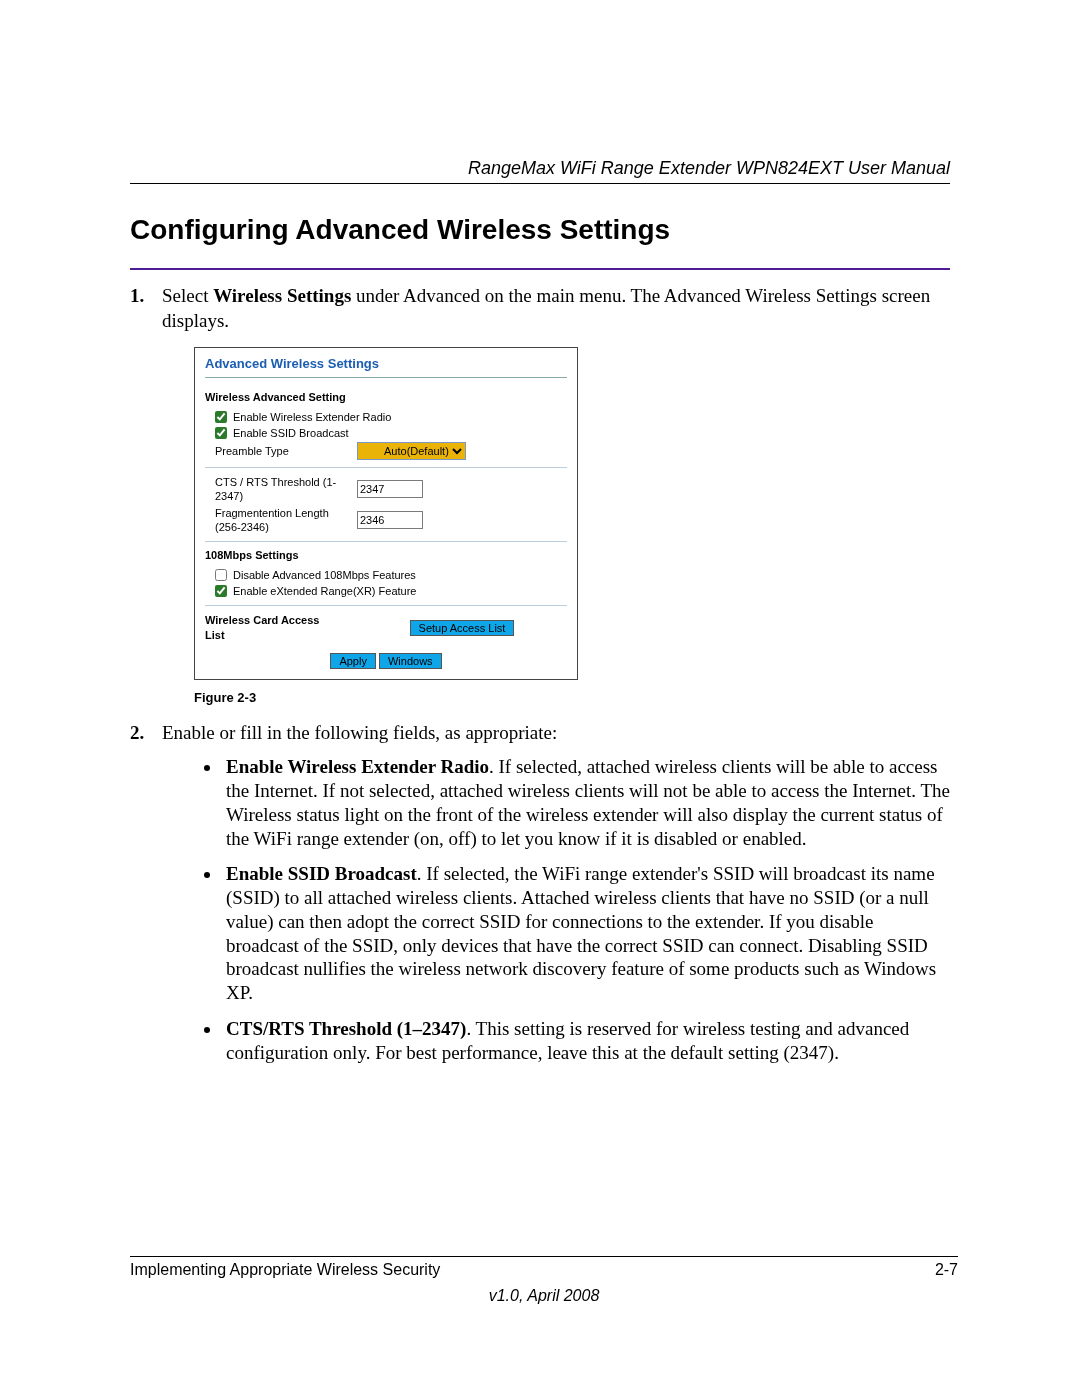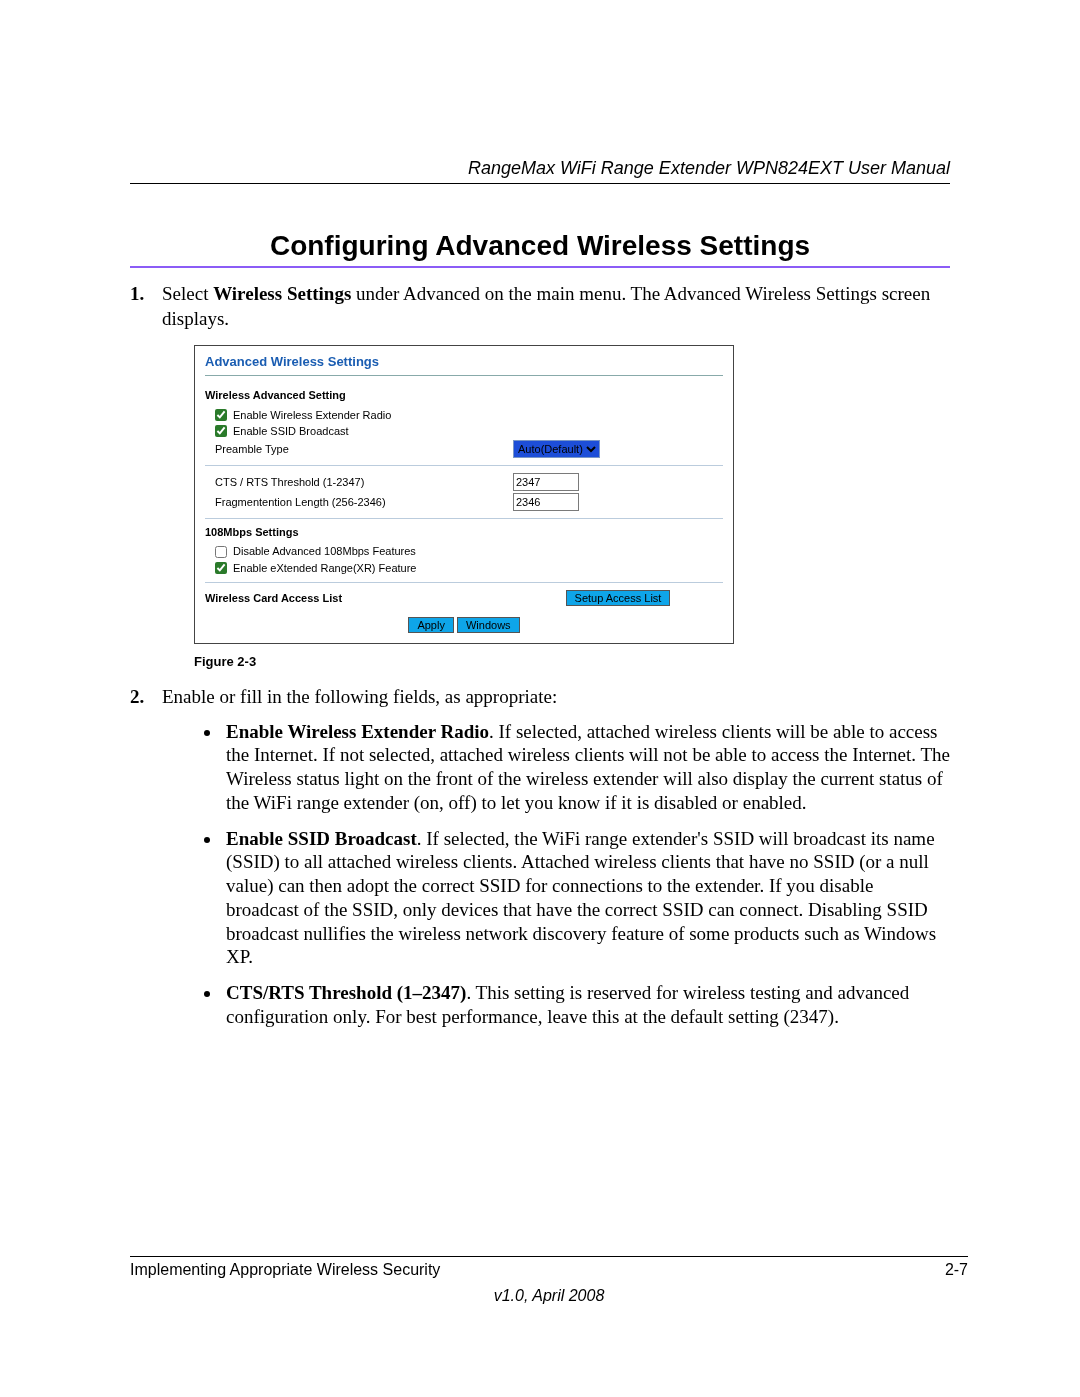--- a/index.html
+++ b/index.html
@@ -17,30 +17,29 @@
     padding: 158px 130px 0 130px;
     position: relative;
   }
   .doc-header {
     font-family: Arial, Helvetica, sans-serif;
     font-style: italic;
     font-size: 18px;
     text-align: right;
     border-bottom: 1px solid #000;
     padding-bottom: 4px;
-    margin-bottom: 46px;
+    margin-bottom: 30px;
   }
   h1.section-heading {
     font-family: Arial, Helvetica, sans-serif;
     font-weight: bold;
     font-size: 28px;
     margin: 0 0 6px 0;
-    border-bottom: 2px solid #8b5cf6;
-    padding-bottom: 4px;
-    text-align: center;
+    border-bottom: 2px solid #4c1d95;
+    padding-bottom: 22px;
   }
   .intro {
     font-size: 19px;
     margin-top: 40px;
     line-height: 1.3;
   }
   ol.steps {
     font-size: 19px;
     padding-left: 0;
     margin: 14px 0 0 0;
@@ -66,21 +65,21 @@
   }
   .figure-caption {
     font-family: Arial, Helvetica, sans-serif;
     font-weight: bold;
     font-size: 13px;
     margin-top: 10px;
     margin-left: 32px;
   }
   
   .panel {
-    width: 540px;
+    width: 384px;
     border: 1px solid #444;
     background: #fff;
     font-family: Arial, Helvetica, sans-serif;
     font-size: 11px;
     color: #000;
     padding: 8px 10px 10px 10px;
     box-sizing: border-box;
   }
   .panel-title {
     color: #1a5db2;
@@ -121,21 +120,22 @@
     height: 16px;
     font-size: 11px;
     border: 1px solid #7a7a7a;
     padding: 0 2px;
     box-sizing: content-box;
   }
   .panel select {
     font-size: 11px;
     height: 18px;
     border: 1px solid #7a97c7;
-    background: #1d4ed8;
+    background: #eab308;
+    padding-left: 22px;
   }
   .panel .hr {
     border: none;
     border-top: 1px solid #bcd;
     margin: 6px 0;
   }
   .panel .btn-row {
     text-align: center;
     margin-top: 10px;
   }
@@ -154,21 +154,21 @@
     font-size: 19px;
   }
   ul.bullets > li {
     margin-bottom: 12px;
     line-height: 1.25;
     padding-left: 4px;
   }
   .footer {
     position: absolute;
     left: 130px;
-    right: 112px;
+    right: 122px;
     bottom: 92px;
   }
   .footer-line {
     border-top: 1px solid #000;
     display: flex;
     justify-content: space-between;
     font-family: Arial, Helvetica, sans-serif;
     font-size: 16px;
     padding-top: 4px;
   }

